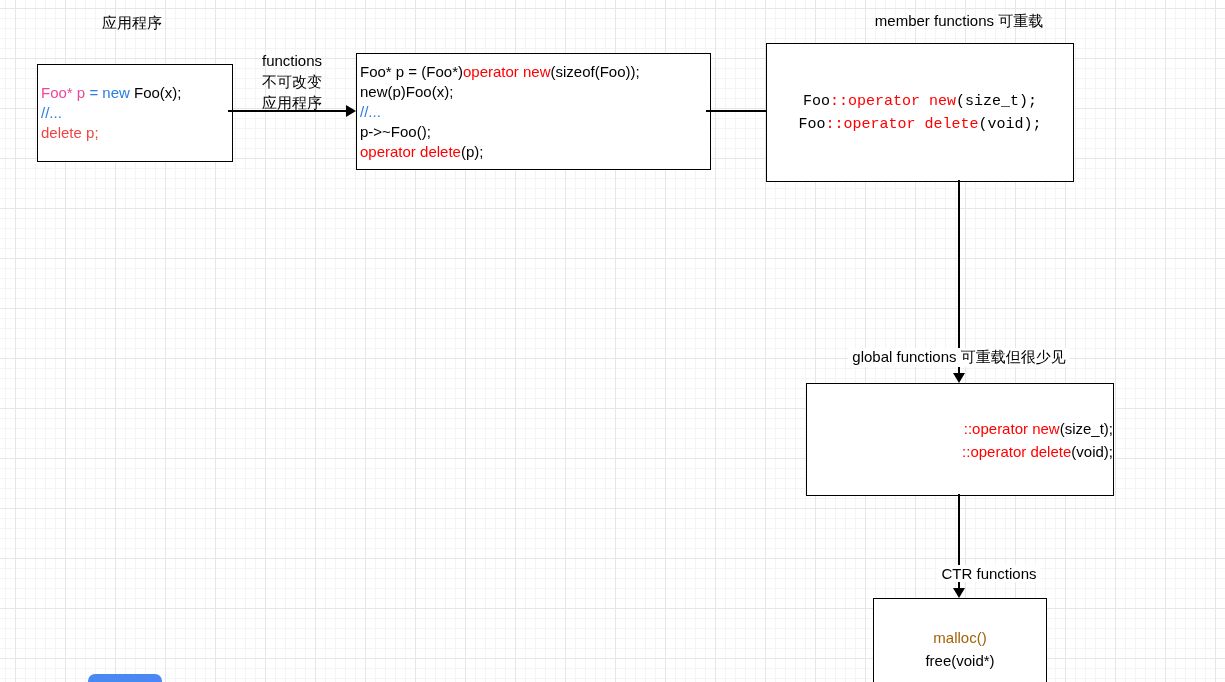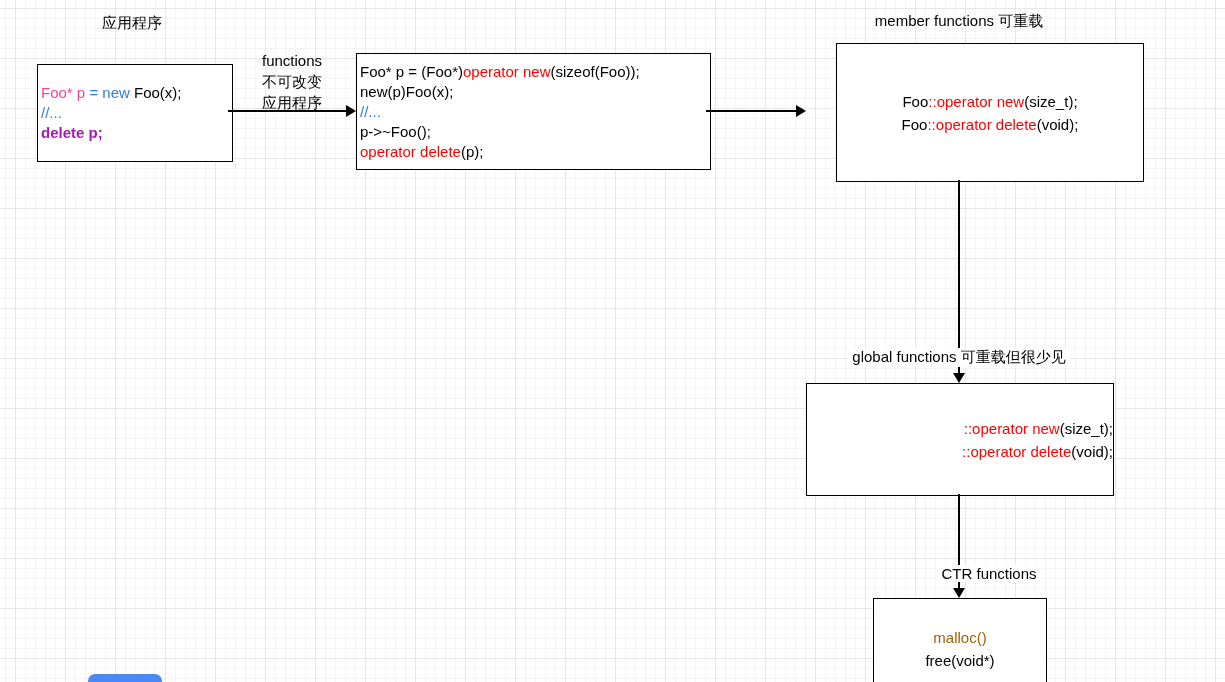--- a/index.html
+++ b/index.html
@@ -65,21 +65,21 @@
 </head>
 <body>
 
 <div class="canvas">
 
   <div class="note" style="left:132px; top:14px;">应用程序</div>
 
   <div class="box align-left" style="left:37px; top:64px; width:191px; height:96px;">
       <div class="tline"><span style="color: #ec4899;">Foo* p </span><span style="color: rgb(42, 125, 225);">= new</span><span style="color: rgb(0, 0, 0);"> Foo(x);</span></div>
       <div class="tline"><span style="color: rgb(42, 125, 225);">//...</span></div>
-      <div class="tline"><span style="color: #a21caf; font-weight: bold;">delete p;</span></div>
+      <div class="tline"><span style="color: #ef4444;">delete p;</span></div>
     </div>
 
   <div class="hline" style="left:228px; top:110px; width:118px;"></div>
   <div class="ah-right" style="left:346px; top:105px;"></div>
   <div class="note" style="left:292px; top:50px;">
       <div>functions</div>
       <div>不可改变</div>
       <div>应用程序</div>
     </div>
 
@@ -89,21 +89,21 @@
       <div class="tline"><span style="color: rgb(42, 125, 225);">//...</span></div>
       <div class="tline"><span style="color: rgb(0, 0, 0);">p-&gt;~Foo();</span></div>
       <div class="tline"><span style="color: rgb(255, 0, 0);">operator delete</span><span style="color: rgb(0, 0, 0);">(p);</span></div>
     </div>
 
   <div class="hline" style="left:706px; top:110px; width:90px;"></div>
   <div class="ah-right" style="left:796px; top:105px;"></div>
 
   <div class="note" style="left:959px; top:12px;">member functions 可重载</div>
 
-  <div class="box align-center lh22" style="left:836px; top:43px; width:306px; height:137px;">
+  <div class="box align-center lh22" style="left:766px; top:43px; width:306px; height:137px;font-family:Liberation Mono, monospace;">
       <div class="tline"><span style="color: rgb(0, 0, 0);">Foo</span><span style="color: rgb(255, 0, 0);">::operator new</span><span style="color: rgb(0, 0, 0);">(size_t);</span></div>
       <div class="tline"><span style="color: rgb(0, 0, 0);">Foo</span><span style="color: rgb(255, 0, 0);">::operator delete</span><span style="color: rgb(0, 0, 0);">(void);</span></div>
     </div>
 
   <div class="vline" style="left:958px; top:180px; height:193px;"></div>
   <div class="ah-down" style="left:953px; top:373px;"></div>
 
   <div class="note bg-white" style="left:959px; top:348px;">global functions 可重载但很少见</div>
 
   <div class="box align-center lh22" style="left:806px; top:383px; width:306px; height:111px;align-items:flex-end;">

